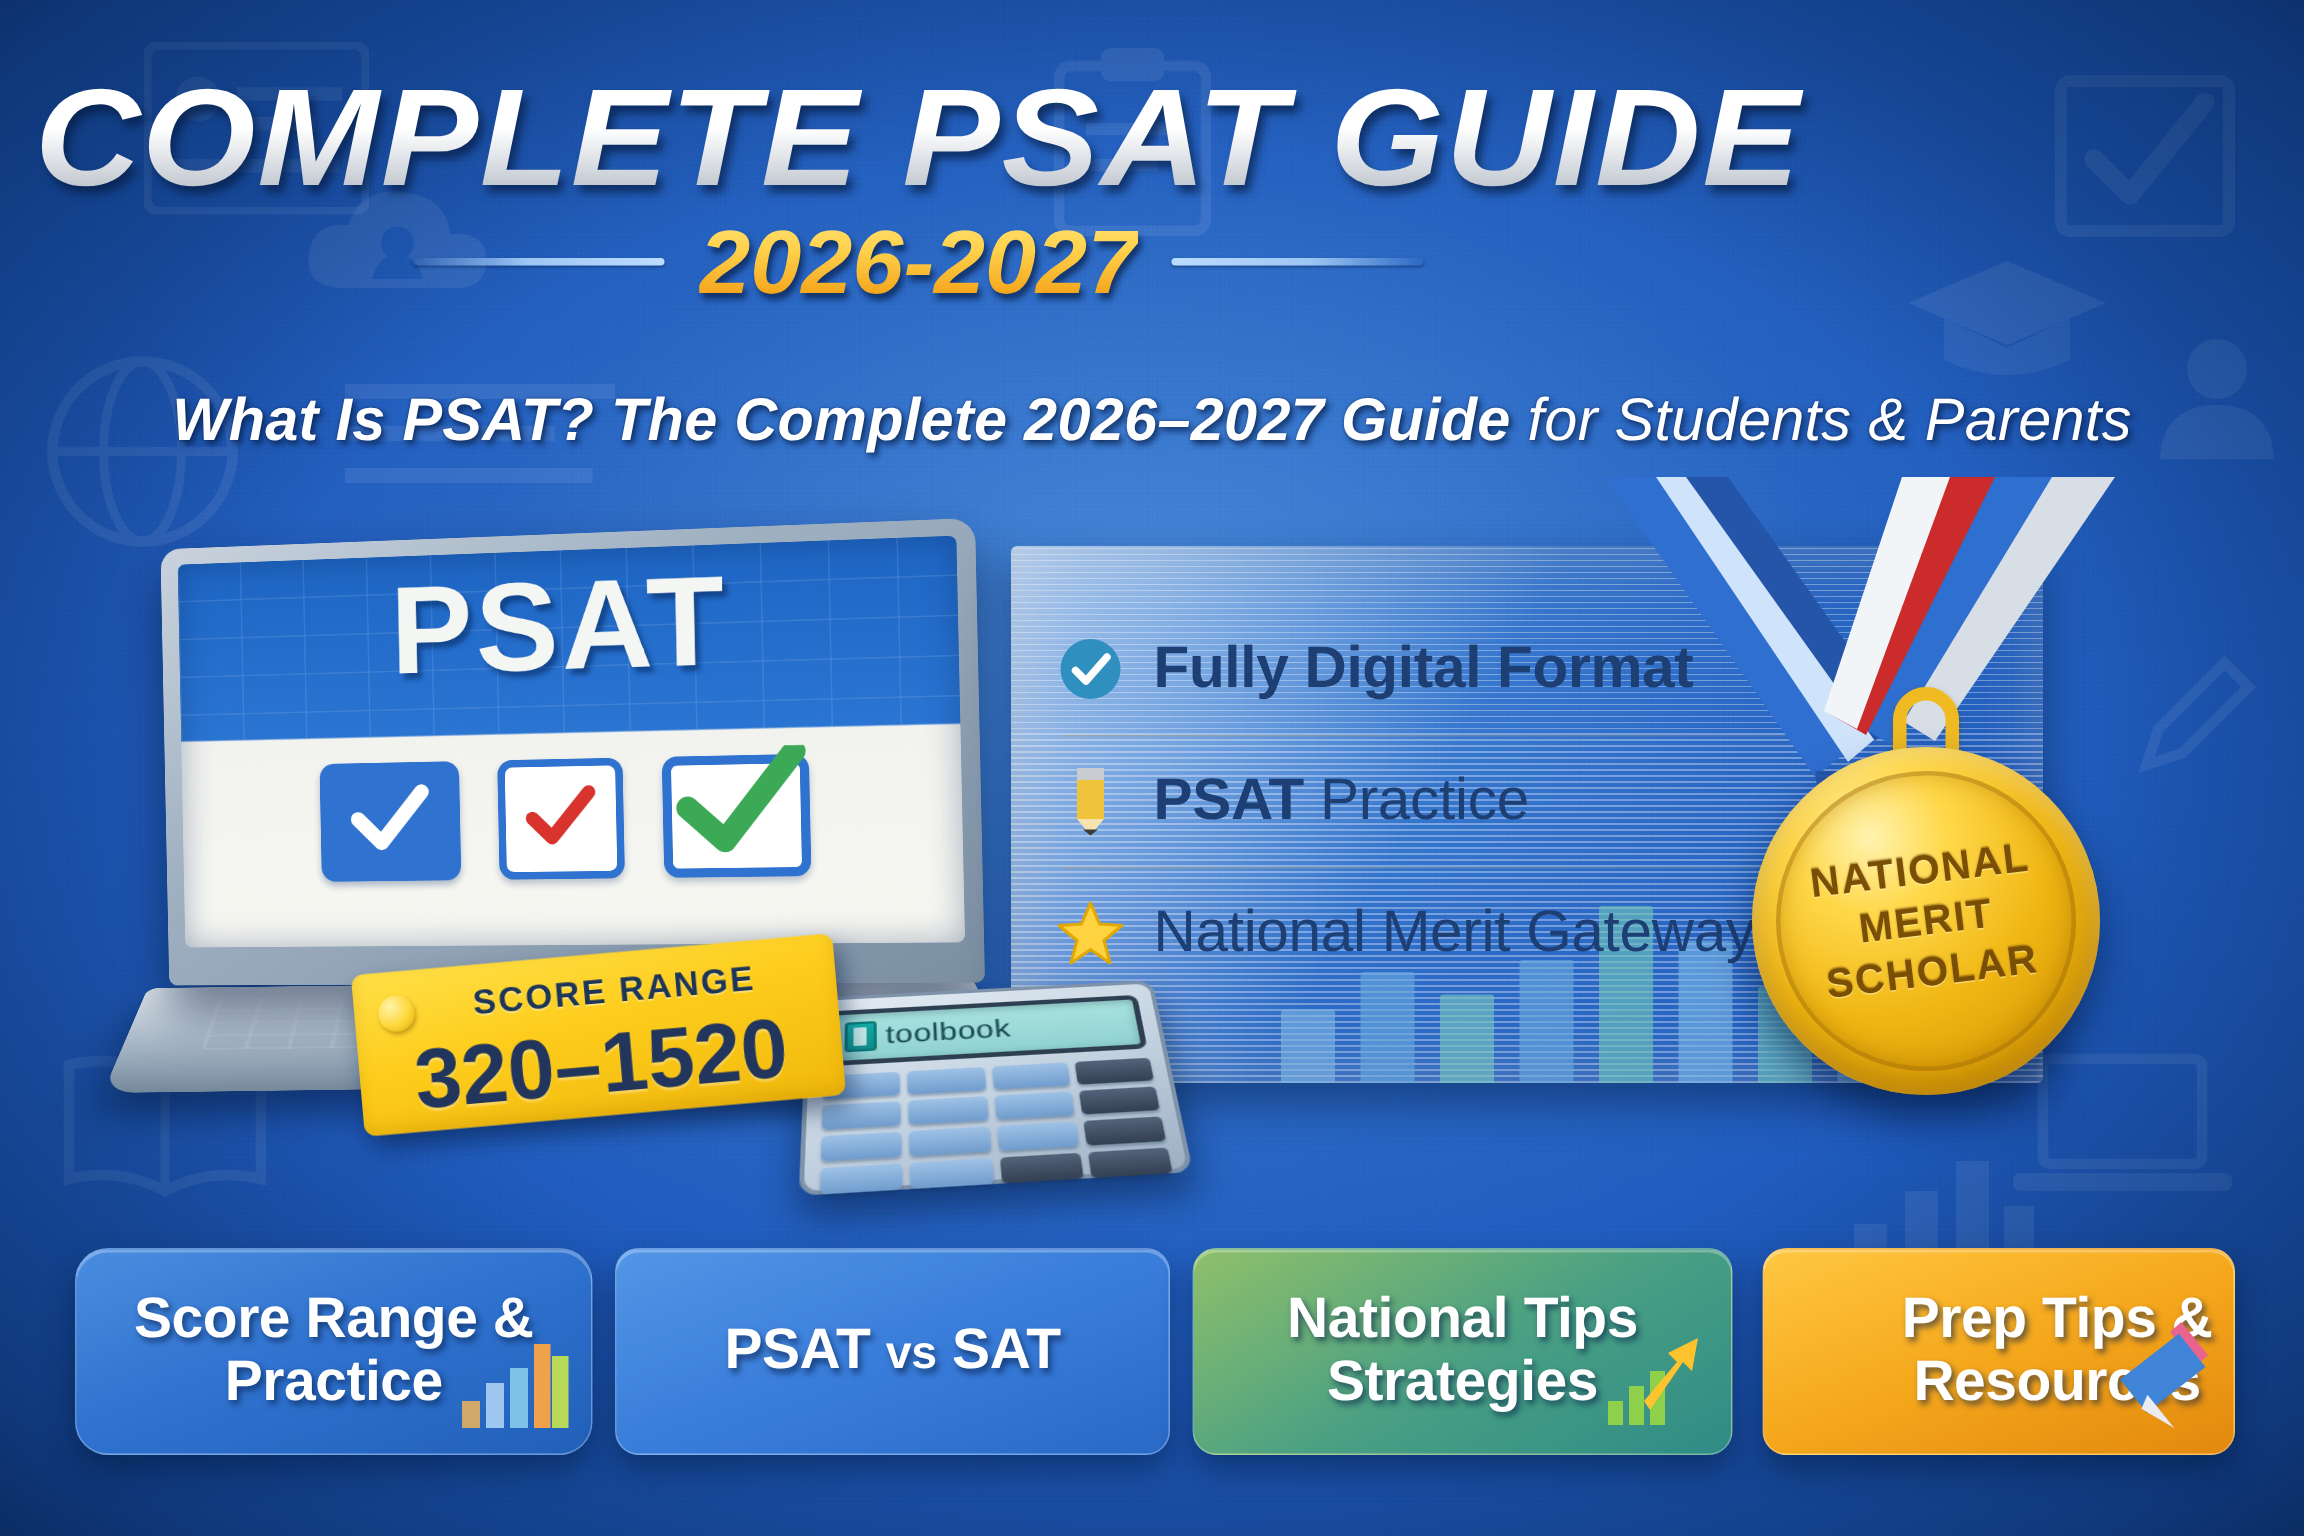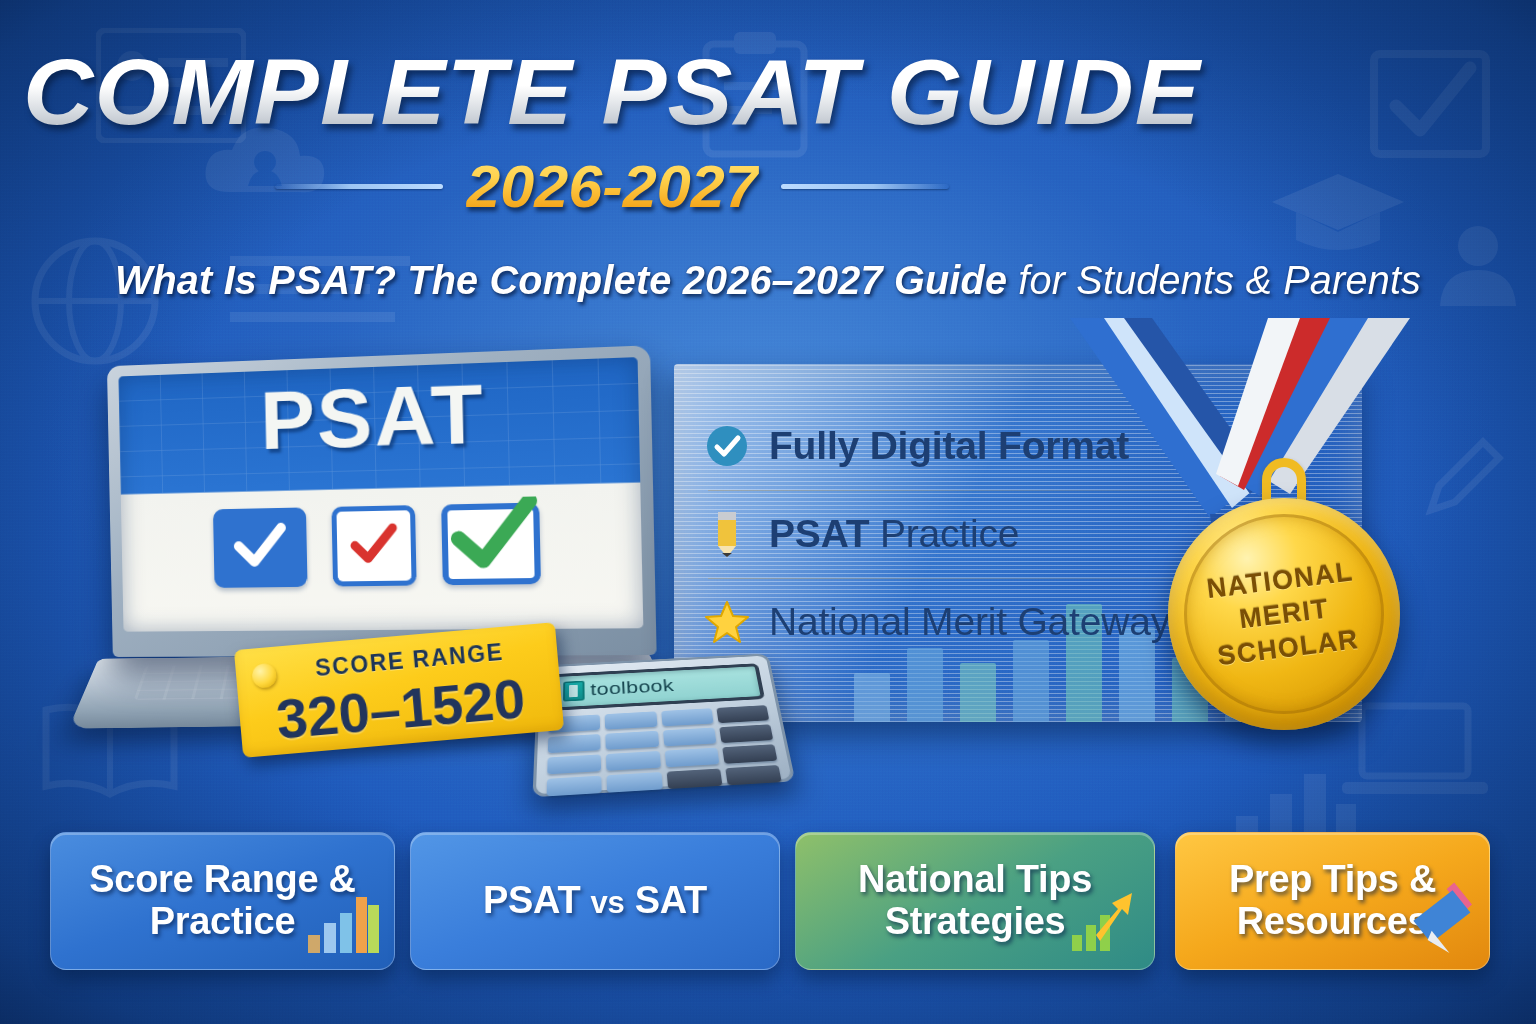--- a/index.html
+++ b/index.html
@@ -41,21 +41,21 @@
     font-family:"Liberation Sans", sans-serif;
     background:linear-gradient(180deg,#ffffff 0%,#ffffff 42%,#d3d8de 72%,#a8b0ba 100%);
     -webkit-background-clip:text; background-clip:text; color:transparent;
     -webkit-text-fill-color:transparent;
     filter:drop-shadow(3px 5px 3px rgba(4,26,64,.68));
     transform:scaleX(1.06);
     line-height:1.02;
   }
   #year-row {
     display:flex; align-items:center; justify-content:center;
-    gap:26px; margin-top:12px;
+    gap:26px; margin-top:0;
   }
   .year-rule { width:168px; height:5px; border-radius:3px;
     background:linear-gradient(90deg, rgba(150,195,250,0) 0%, #9ec6f3 45%, #bcdcff 100%);
     box-shadow:0 1px 2px rgba(6,30,70,.5);
   }
   .year-rule.right { background:linear-gradient(270deg, rgba(150,195,250,0) 0%, #9ec6f3 45%, #bcdcff 100%); }
   #year-text {
     font-size:60px; font-weight:bold; letter-spacing:0px;
     background:linear-gradient(180deg,#ffe27a 0%,#ffd24d 38%,#f5a91f 78%,#e08c0c 100%);
     -webkit-background-clip:text; background-clip:text; color:transparent;
@@ -256,24 +256,24 @@
   }
   .pill-label {
     font-size:38px; font-weight:bold; color:#ffffff; text-align:center;
     line-height:1.1; letter-spacing:-.3px;
     text-shadow:2px 3px 4px rgba(5,28,70,.62);
     padding:0 14px; position:relative; z-index:2;
   }
   .pill-label .sm { font-size:31px; }
   .pill-icon { position:absolute; right:14px; bottom:12px; z-index:2; }
 
-  #pill-0 { left:50px;   width:345px; background:linear-gradient(160deg,#4a8ddf 0%,#2f72cf 48%,#2160b9 100%); }
+  #pill-0 { left:50px;   width:345px; background:linear-gradient(160deg,#4a8ddf 0%,#2f72cf 48%,#2160b9 100%);border-radius:22px; }
   #pill-1 { left:410px;  width:370px; background:linear-gradient(160deg,#5296e6 0%,#3a7edb 48%,#2a69c6 100%); }
   #pill-2 { left:795px;  width:360px; background:linear-gradient(150deg,#8fc06a 0%,#4aa083 52%,#2f8b86 100%); }
-  #pill-3 { left:1175px; width:315px; background:linear-gradient(160deg,#ffc742 0%,#f5a81c 50%,#e2880e 100%); }
+  #pill-3 { left:1175px; width:315px; background:linear-gradient(160deg,#ffc742 0%,#f5a81c 50%,#e2880e 100%);justify-content:flex-end; }
 </style>
 </head>
 <body>
 
 <div id="stage">
 
   <div id="bg-texture"></div>
 
   <div class="wm" style="left:96px; top:28px;">
     <svg width="150" height="115" viewBox="0 0 150 115">

